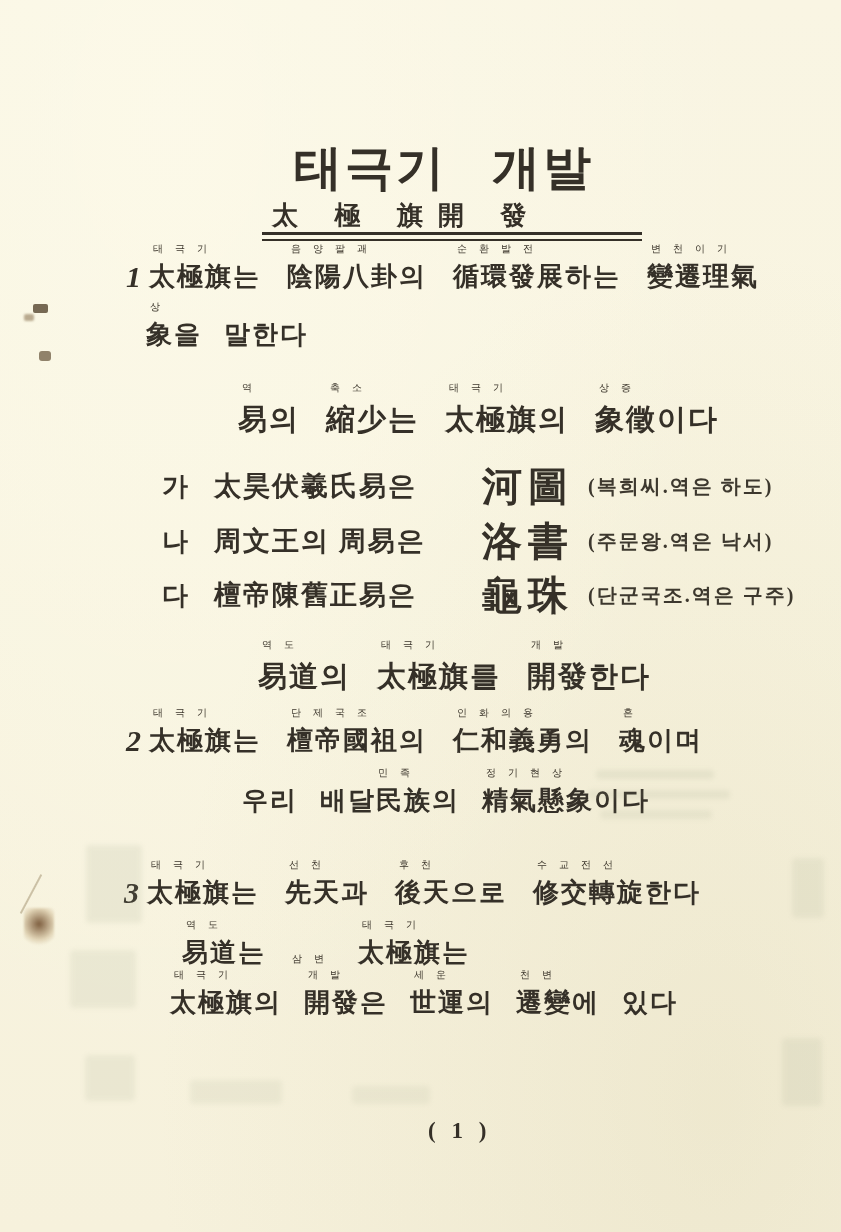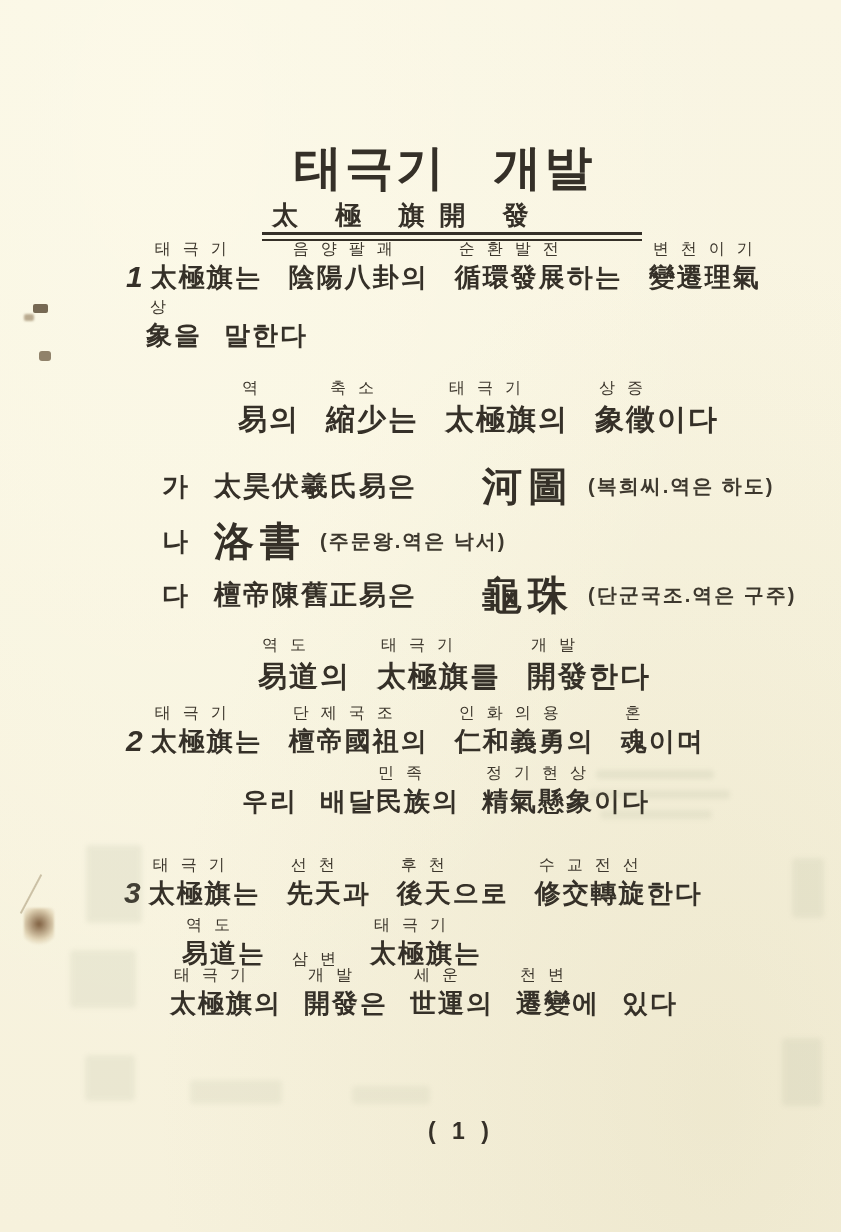--- a/index.html
+++ b/index.html
@@ -2,33 +2,33 @@
 <html><head>
 <meta charset="utf-8">
 <style>
   html,body{margin:0;padding:0;background:#e8e4d0;}
   .page{
     position:relative;width:841px;height:1232px;overflow:hidden;
     background:
       radial-gradient(ellipse at 20% 10%, rgba(255,253,238,.5), rgba(0,0,0,0) 60%),
       radial-gradient(ellipse at 85% 90%, rgba(214,205,165,.25), rgba(0,0,0,0) 55%),
       linear-gradient(180deg,#f9f5e3 0%,#f8f4e0 45%,#f6f1dc 100%);
-    font-family:Liberation Sans, sans-serif;
+    font-family:Liberation Serif, serif;
     color:#353028;
   }
   .abs{position:absolute;}
   
   .title-hangul{left:294px;top:136px;font-size:48px;font-weight:700;letter-spacing:3px;word-spacing:30px;white-space:nowrap;}
   .title-hanja{left:272px;top:198px;font-size:26px;font-weight:700;letter-spacing:15px;white-space:nowrap;}
   .title-hanja .gap{}
   .title-rule{left:262px;top:232px;width:380px;height:4px;border-top:3px solid #353028;border-bottom:2px solid #353028;}
   
   .line{position:absolute;display:flex;align-items:flex-end;white-space:nowrap;}
   .seg{display:inline-flex;flex-direction:column;align-items:flex-start;}
-  .rb{font-size:16px;letter-spacing:12px;height:17px;line-height:17px;margin-bottom:3px;padding-left:4px;color:#3c362c;white-space:nowrap;}
+  .rb{font-size:10px;letter-spacing:12px;height:17px;line-height:17px;margin-bottom:3px;padding-left:4px;color:#3c362c;white-space:nowrap;}
   .bs{font-size:26px;font-weight:700;letter-spacing:2px;line-height:34px;white-space:nowrap;}
   .num{font-size:30px;font-weight:700;line-height:34px;margin-right:8px;font-style:italic;}
   .g26>.seg{margin-right:26px;}
   .g22>.seg{margin-right:22px;}
   .big-line .bs{font-size:29px;line-height:40px;text-align:right;}
   
   .pos-s1l1{left:126px;top:240px;}
   .pos-s1l2{left:146px;top:298px;}
   .pos-c1{left:238px;top:379px;}
   .pos-c2{left:258px;top:636px;}
@@ -128,20 +128,21 @@
   </div>
 
   <div class="list-row row-a">
     <span class="lr-marker">가</span>
     <span class="lr-text">太昊伏羲氏易은</span>
     <span class="lr-big">河圖</span>
     <span class="lr-note">(복희씨.역은 하도)</span>
   </div>
   <div class="list-row row-b">
     <span class="lr-marker">나</span>
+    <span class="lr-text">周文王의 周易은</span>
     <span class="lr-big">洛書</span>
     <span class="lr-note">(주문왕.역은 낙서)</span>
   </div>
   <div class="list-row row-c">
     <span class="lr-marker">다</span>
     <span class="lr-text">檀帝陳舊正易은</span>
     <span class="lr-big">龜珠</span>
     <span class="lr-note">(단군국조.역은 구주)</span>
   </div>
 

